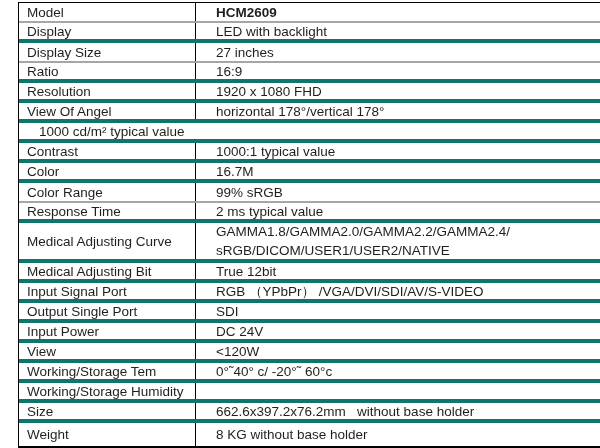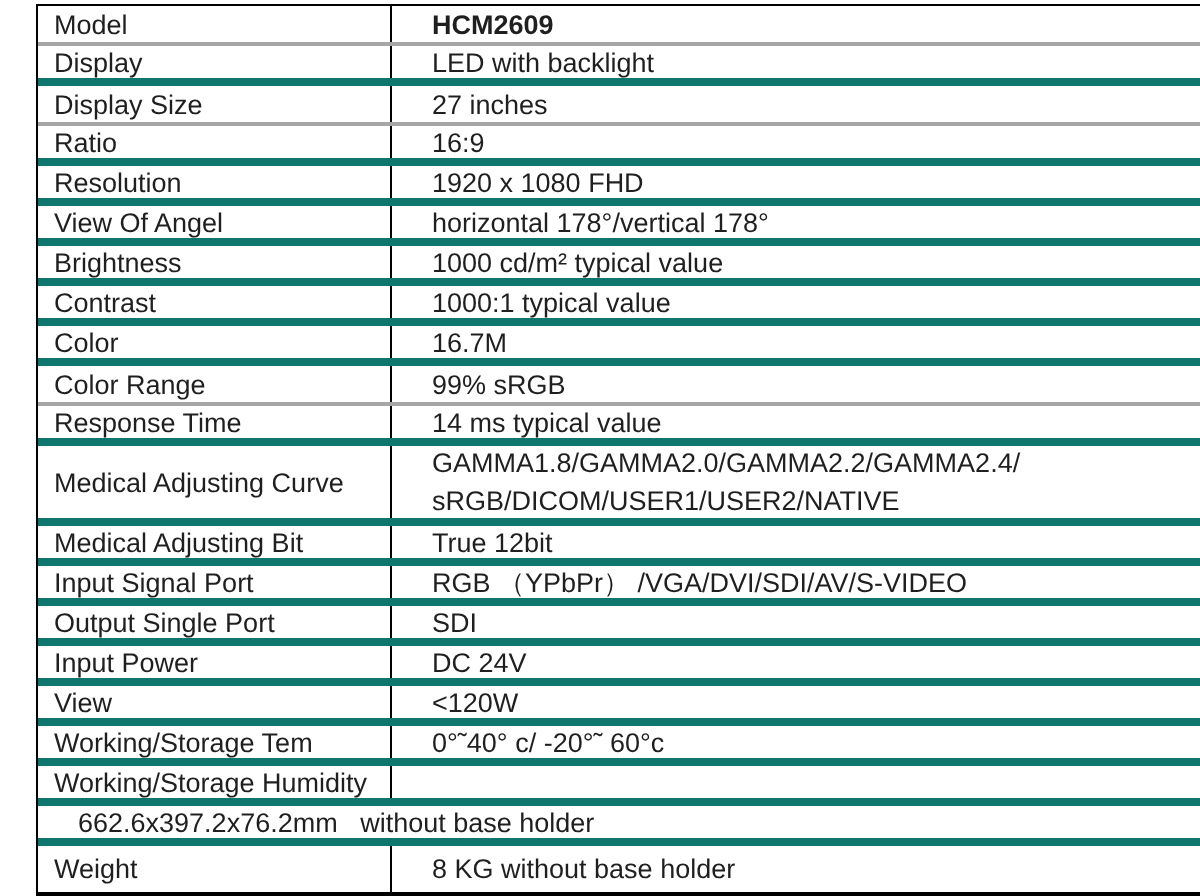--- a/index.html
+++ b/index.html
@@ -99,21 +99,20 @@
         <div class="vline">1920 x 1080 FHD</div>
       </div>
     </div>
     <div class="row">
       <div class="cell label">View Of Angel</div>
       <div class="cell value">
         <div class="vline">horizontal 178°/vertical 178°</div>
       </div>
     </div>
     <div class="row">
-      <div class="cell label">Brightness</div>
       <div class="cell value">
         <div class="vline">1000 cd/m² typical value</div>
       </div>
     </div>
     <div class="row">
       <div class="cell label">Contrast</div>
       <div class="cell value">
         <div class="vline">1000:1 typical value</div>
       </div>
     </div>
@@ -125,21 +124,21 @@
     </div>
     <div class="row">
       <div class="cell label">Color Range</div>
       <div class="cell value">
         <div class="vline">99% sRGB</div>
       </div>
     </div>
     <div class="row">
       <div class="cell label">Response Time</div>
       <div class="cell value">
-        <div class="vline">14 ms typical value</div>
+        <div class="vline">2 ms typical value</div>
       </div>
     </div>
     <div class="row">
       <div class="cell label">Medical Adjusting Curve</div>
       <div class="cell value">
         <div class="vline">GAMMA1.8/GAMMA2.0/GAMMA2.2/GAMMA2.4/</div>
         <div class="vline">sRGB/DICOM/USER1/USER2/NATIVE</div>
       </div>
     </div>
     <div class="row">
@@ -175,20 +174,21 @@
     <div class="row">
       <div class="cell label">Working/Storage Tem</div>
       <div class="cell value">
         <div class="vline">0°˜40° c/ -20°˜ 60°c</div>
       </div>
     </div>
     <div class="row">
       <div class="cell label">Working/Storage Humidity</div>
     </div>
     <div class="row">
+      <div class="cell label">Size</div>
       <div class="cell value">
         <div class="vline">662.6x397.2x76.2mm   without base holder</div>
       </div>
     </div>
     <div class="row">
       <div class="cell label">Weight</div>
       <div class="cell value">
         <div class="vline">8 KG without base holder</div>
       </div>
     </div>

